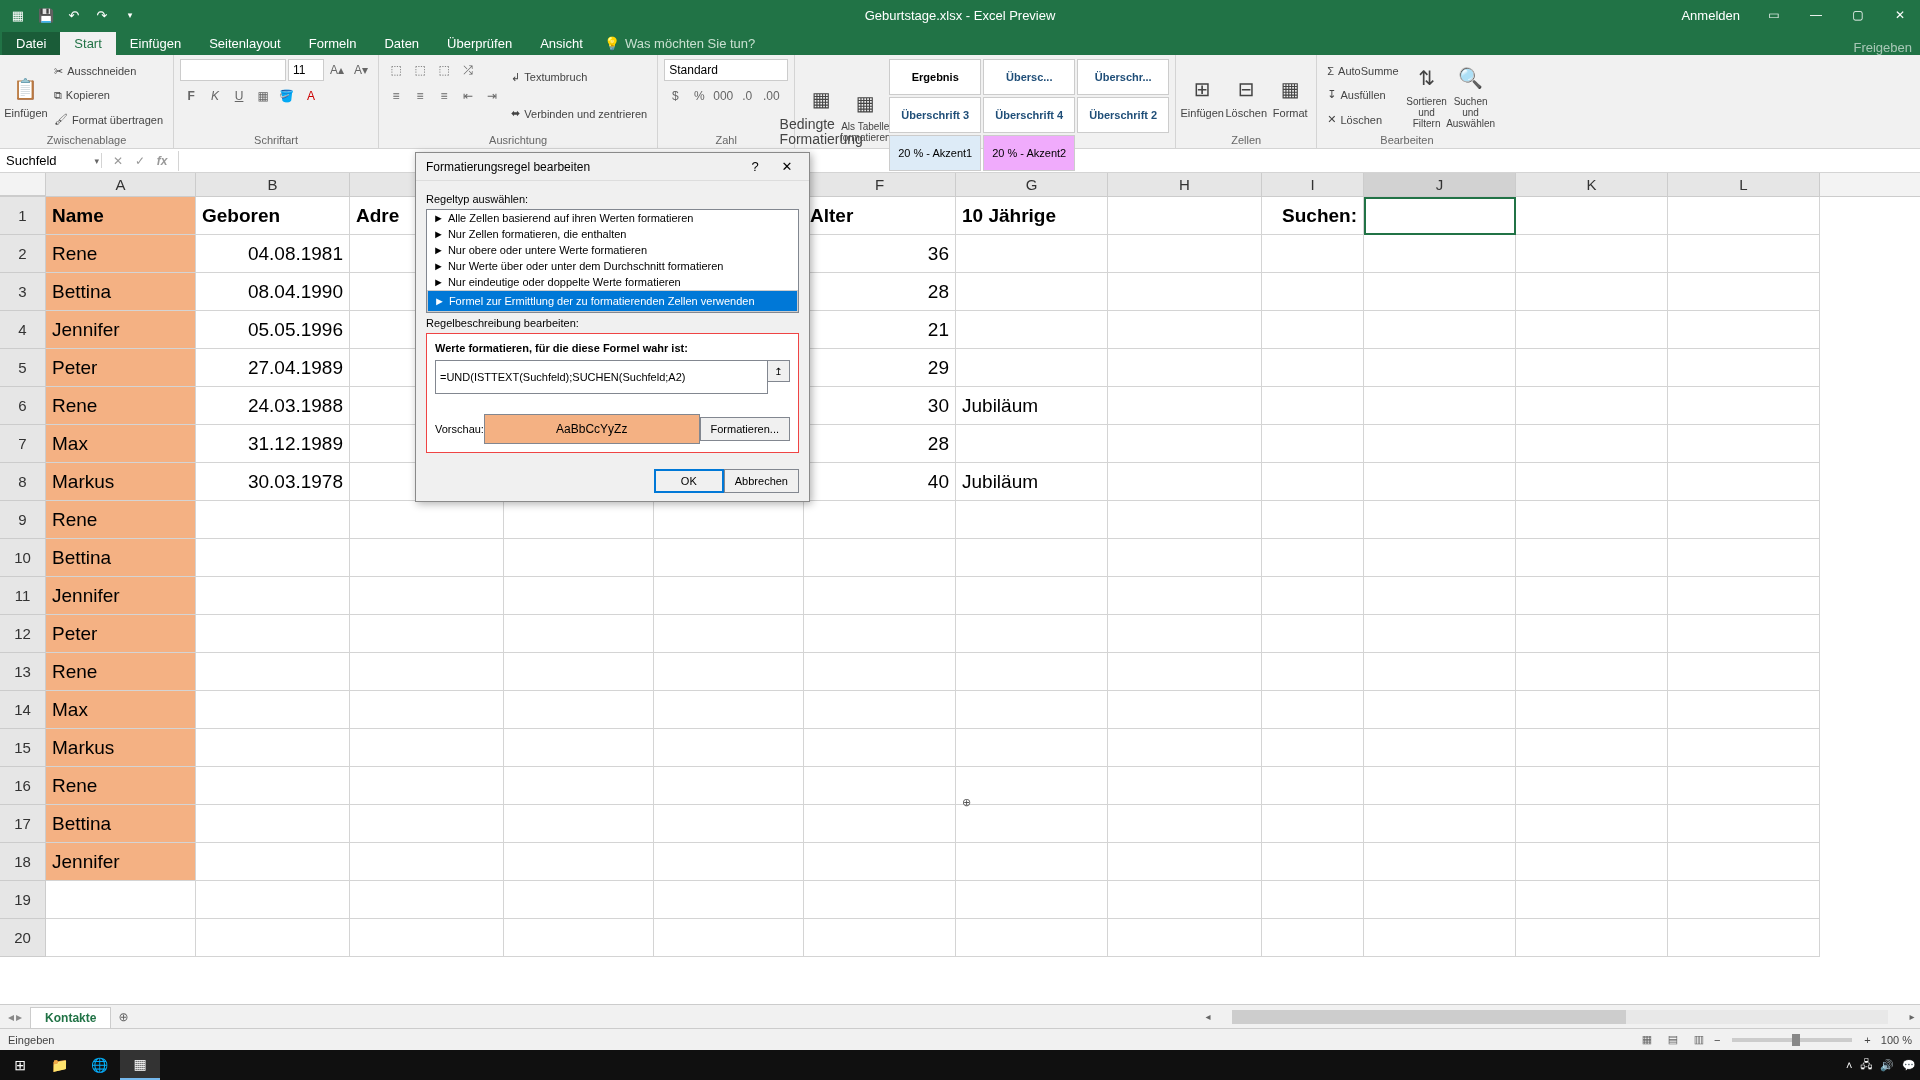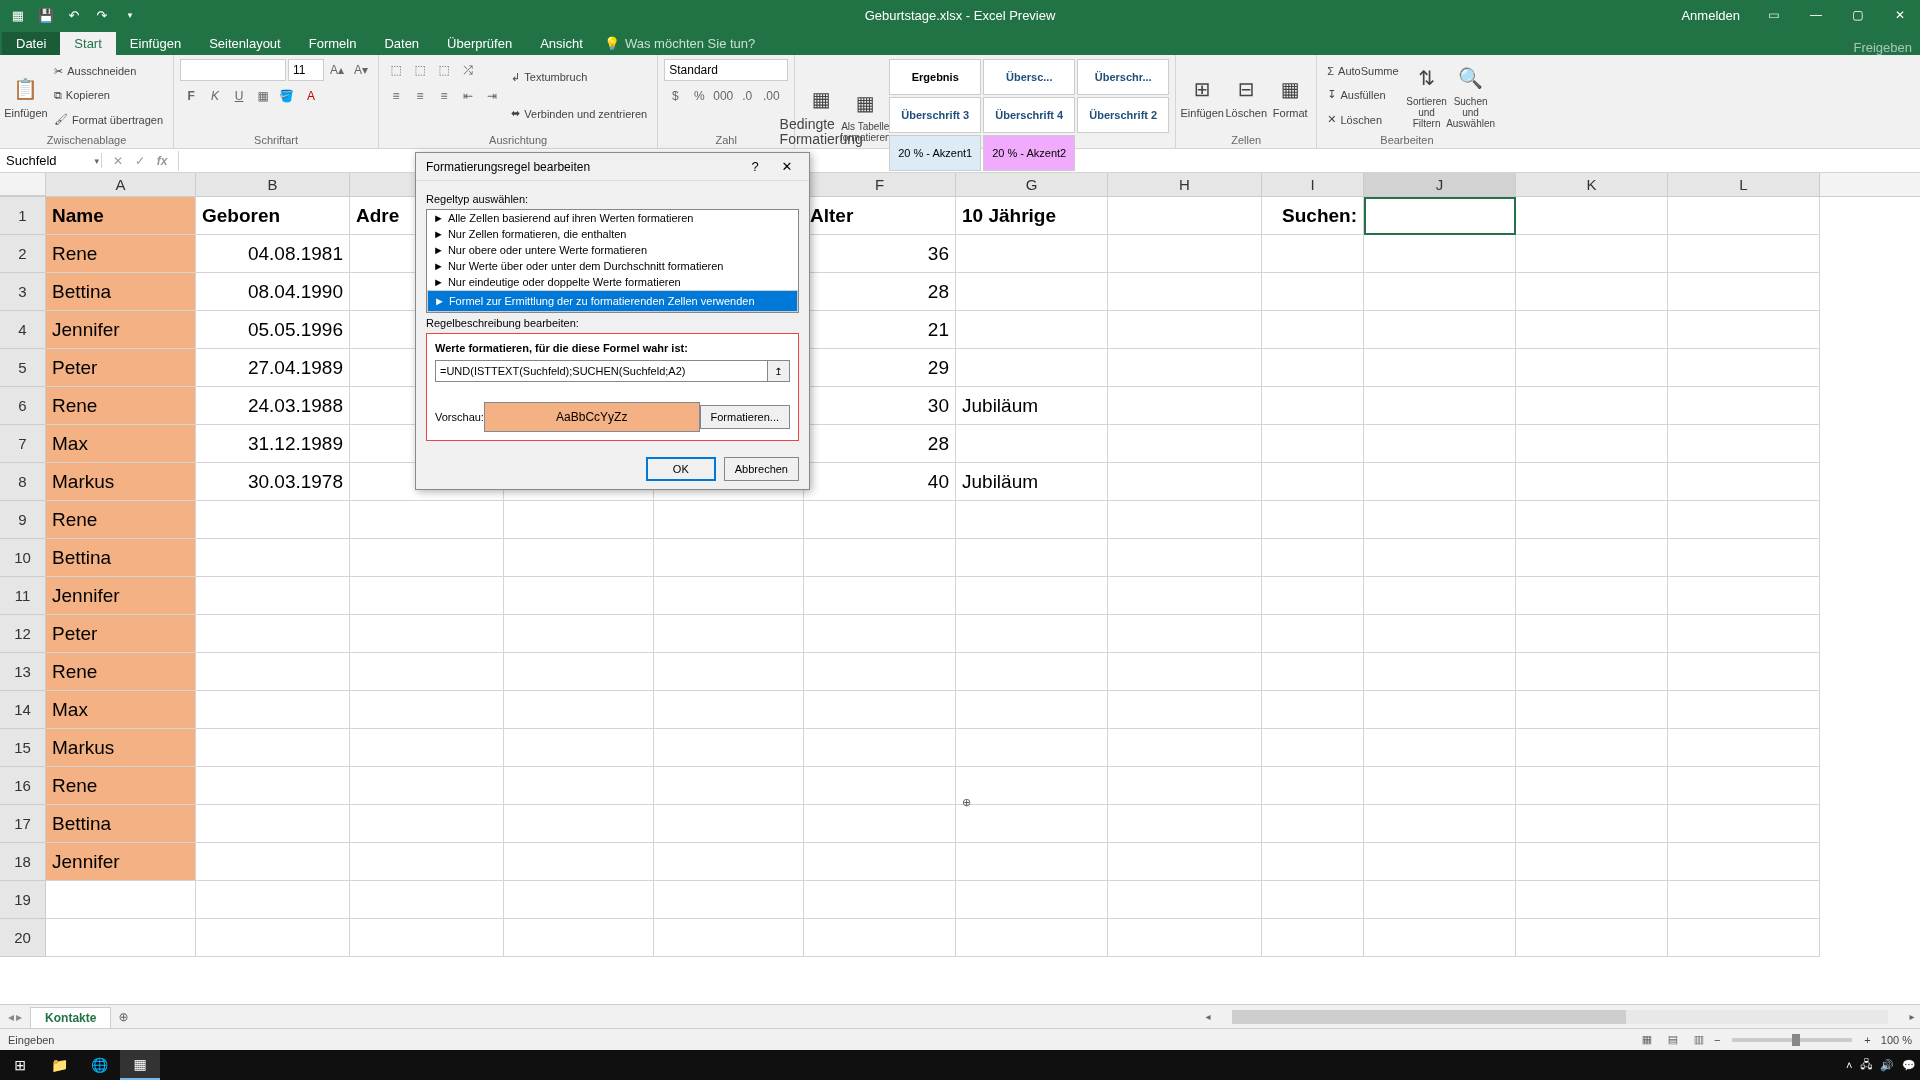--- a/index.html
+++ b/index.html
@@ -69,26 +69,26 @@
 .dlg-title { height: 28px; display: flex; align-items: center; padding: 0 10px; font-size: 12px; border-bottom: 1px solid #ddd; }
 .dlg-title .tbtns { margin-left: auto; display: flex; gap: 8px; }
 .dlg-title .tbtn { width: 24px; height: 24px; display: flex; align-items: center; justify-content: center; font-size: 13px; }
 .dlg-body { padding: 8px 10px; }
 .dlg-label { font-size: 11px; margin: 4px 0; }
 .rule-list { background: #fff; border: 1px solid #828790; }
 .rule-item { padding: 2px 6px; font-size: 11px; display: flex; align-items: center; gap: 4px; }
 .rule-item.sel { background: #0078d7; color: #fff; }
 .rule-desc { background: #fff; border: 1px solid #ef4444; padding: 8px; margin-top: 4px; }
 .formula-row { display: flex; margin-top: 6px; }
-.formula-inp { flex: 1; background: #fff; border: 1px solid #828790; height: 22px; padding: 0 4px; font-size: 11px; display: flex; align-items: center; }
+.formula-inp { flex: 1; background: #fff; border: 1px solid #828790; height: 34px; padding: 0 4px; font-size: 11px; display: flex; align-items: center; }
 .ref-btn { width: 22px; height: 22px; border: 1px solid #828790; border-left: none; display: flex; align-items: center; justify-content: center; background: #f0f0f0; font-size: 10px; }
 .preview-row { display: flex; align-items: center; margin-top: 20px; }
 .preview-box { flex: 1; height: 30px; background: #f4b183; border: 1px solid #828790; display: flex; align-items: center; justify-content: center; font-size: 12px; }
 .dlg-btn { height: 24px; padding: 0 10px; background: #f0f0f0; border: 1px solid #828790; font-size: 11px; display: flex; align-items: center; justify-content: center; }
-.dlg-footer { display: flex; justify-content: flex-end; gap: 8px; padding: 8px 10px; }
+.dlg-footer { display: flex; justify-content: flex-end; padding: 8px 10px; }
 .dlg-btn.primary { border: 1px solid #0078d7; box-shadow: 0 0 0 1px #0078d7 inset; min-width: 70px; }
 .dlg-btn.sec { min-width: 70px; }
 
 
 .sheet-tabs { height: 24px; background: #f1f1f1; border-top: 1px solid #ccc; display: flex; align-items: center; font-size: 12px; }
 .sheet-nav { display: flex; gap: 2px; padding: 0 8px; color: #888; }
 .sheet-tab { padding: 3px 14px; background: #fff; border: 1px solid #ccc; border-bottom: none; position: relative; top: 1px; font-weight: bold; color: #217346; }
 .sheet-add { width: 24px; height: 24px; display: flex; align-items: center; justify-content: center; color: #666; border-radius: 50%; }
 .hscroll { margin-left: auto; flex: 0 0 720px; height: 18px; background: #f1f1f1; display: flex; align-items: center; }
 .hscroll .track { flex: 1; height: 14px; background: #e8e8e8; margin: 0 16px; position: relative; }

